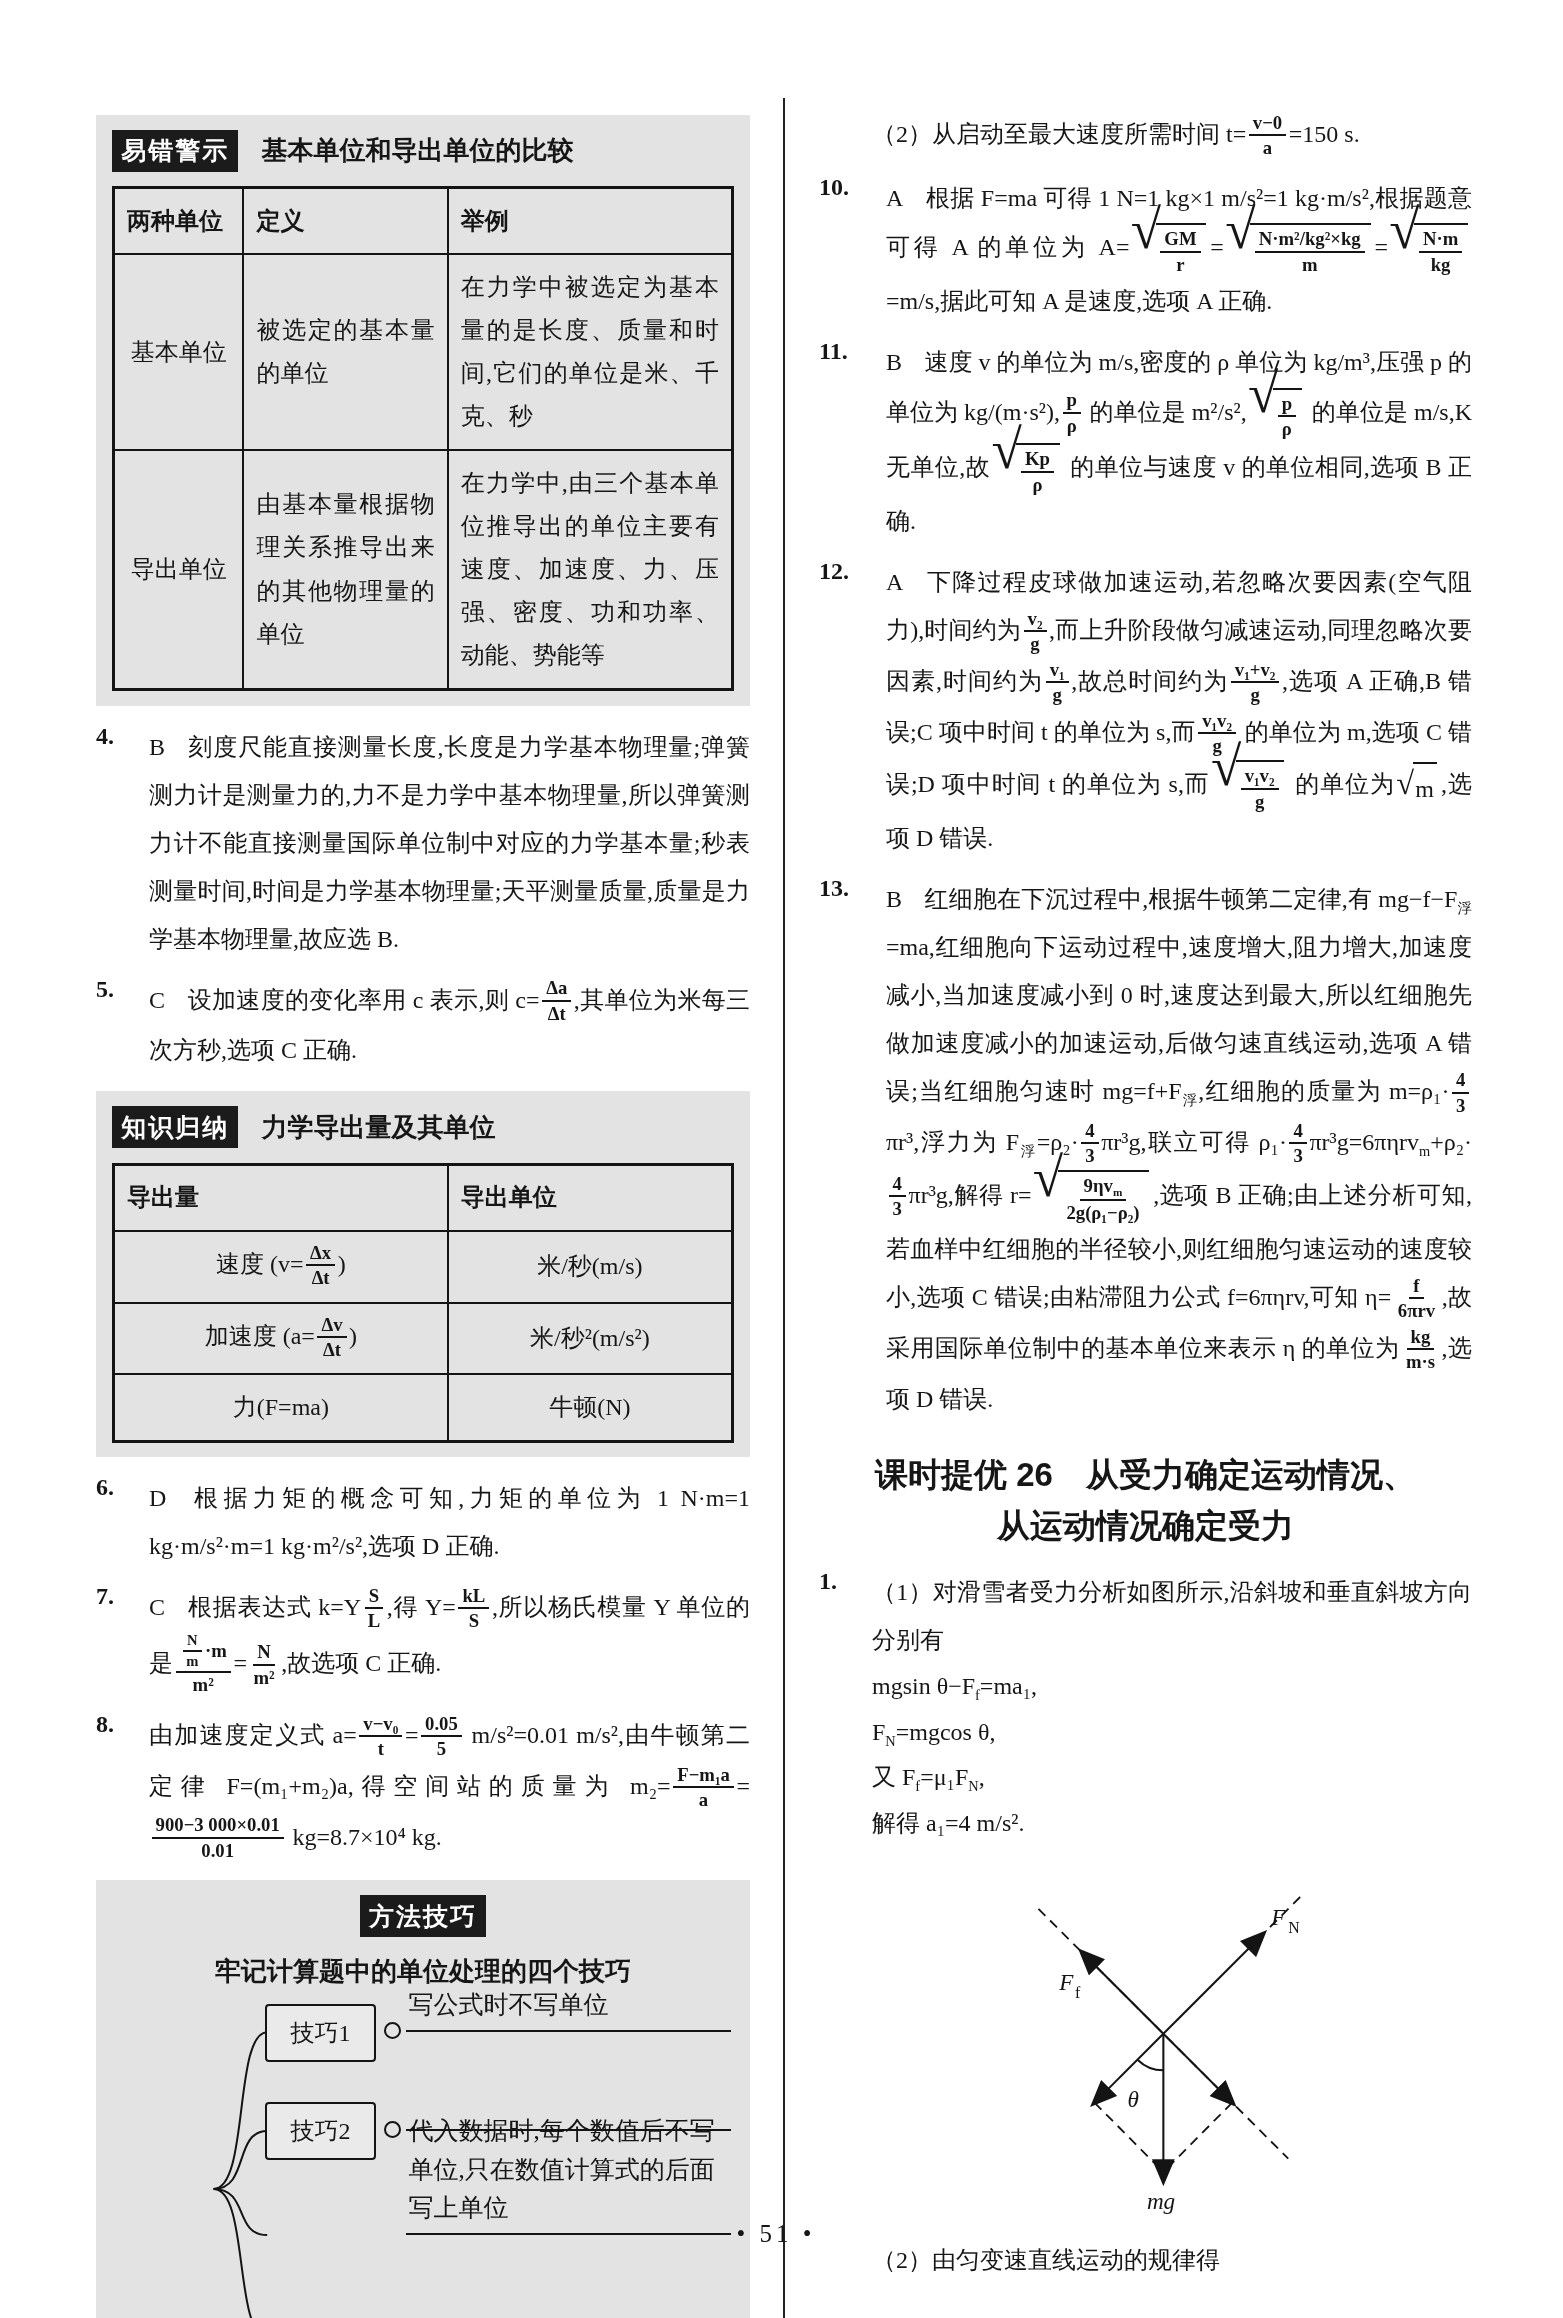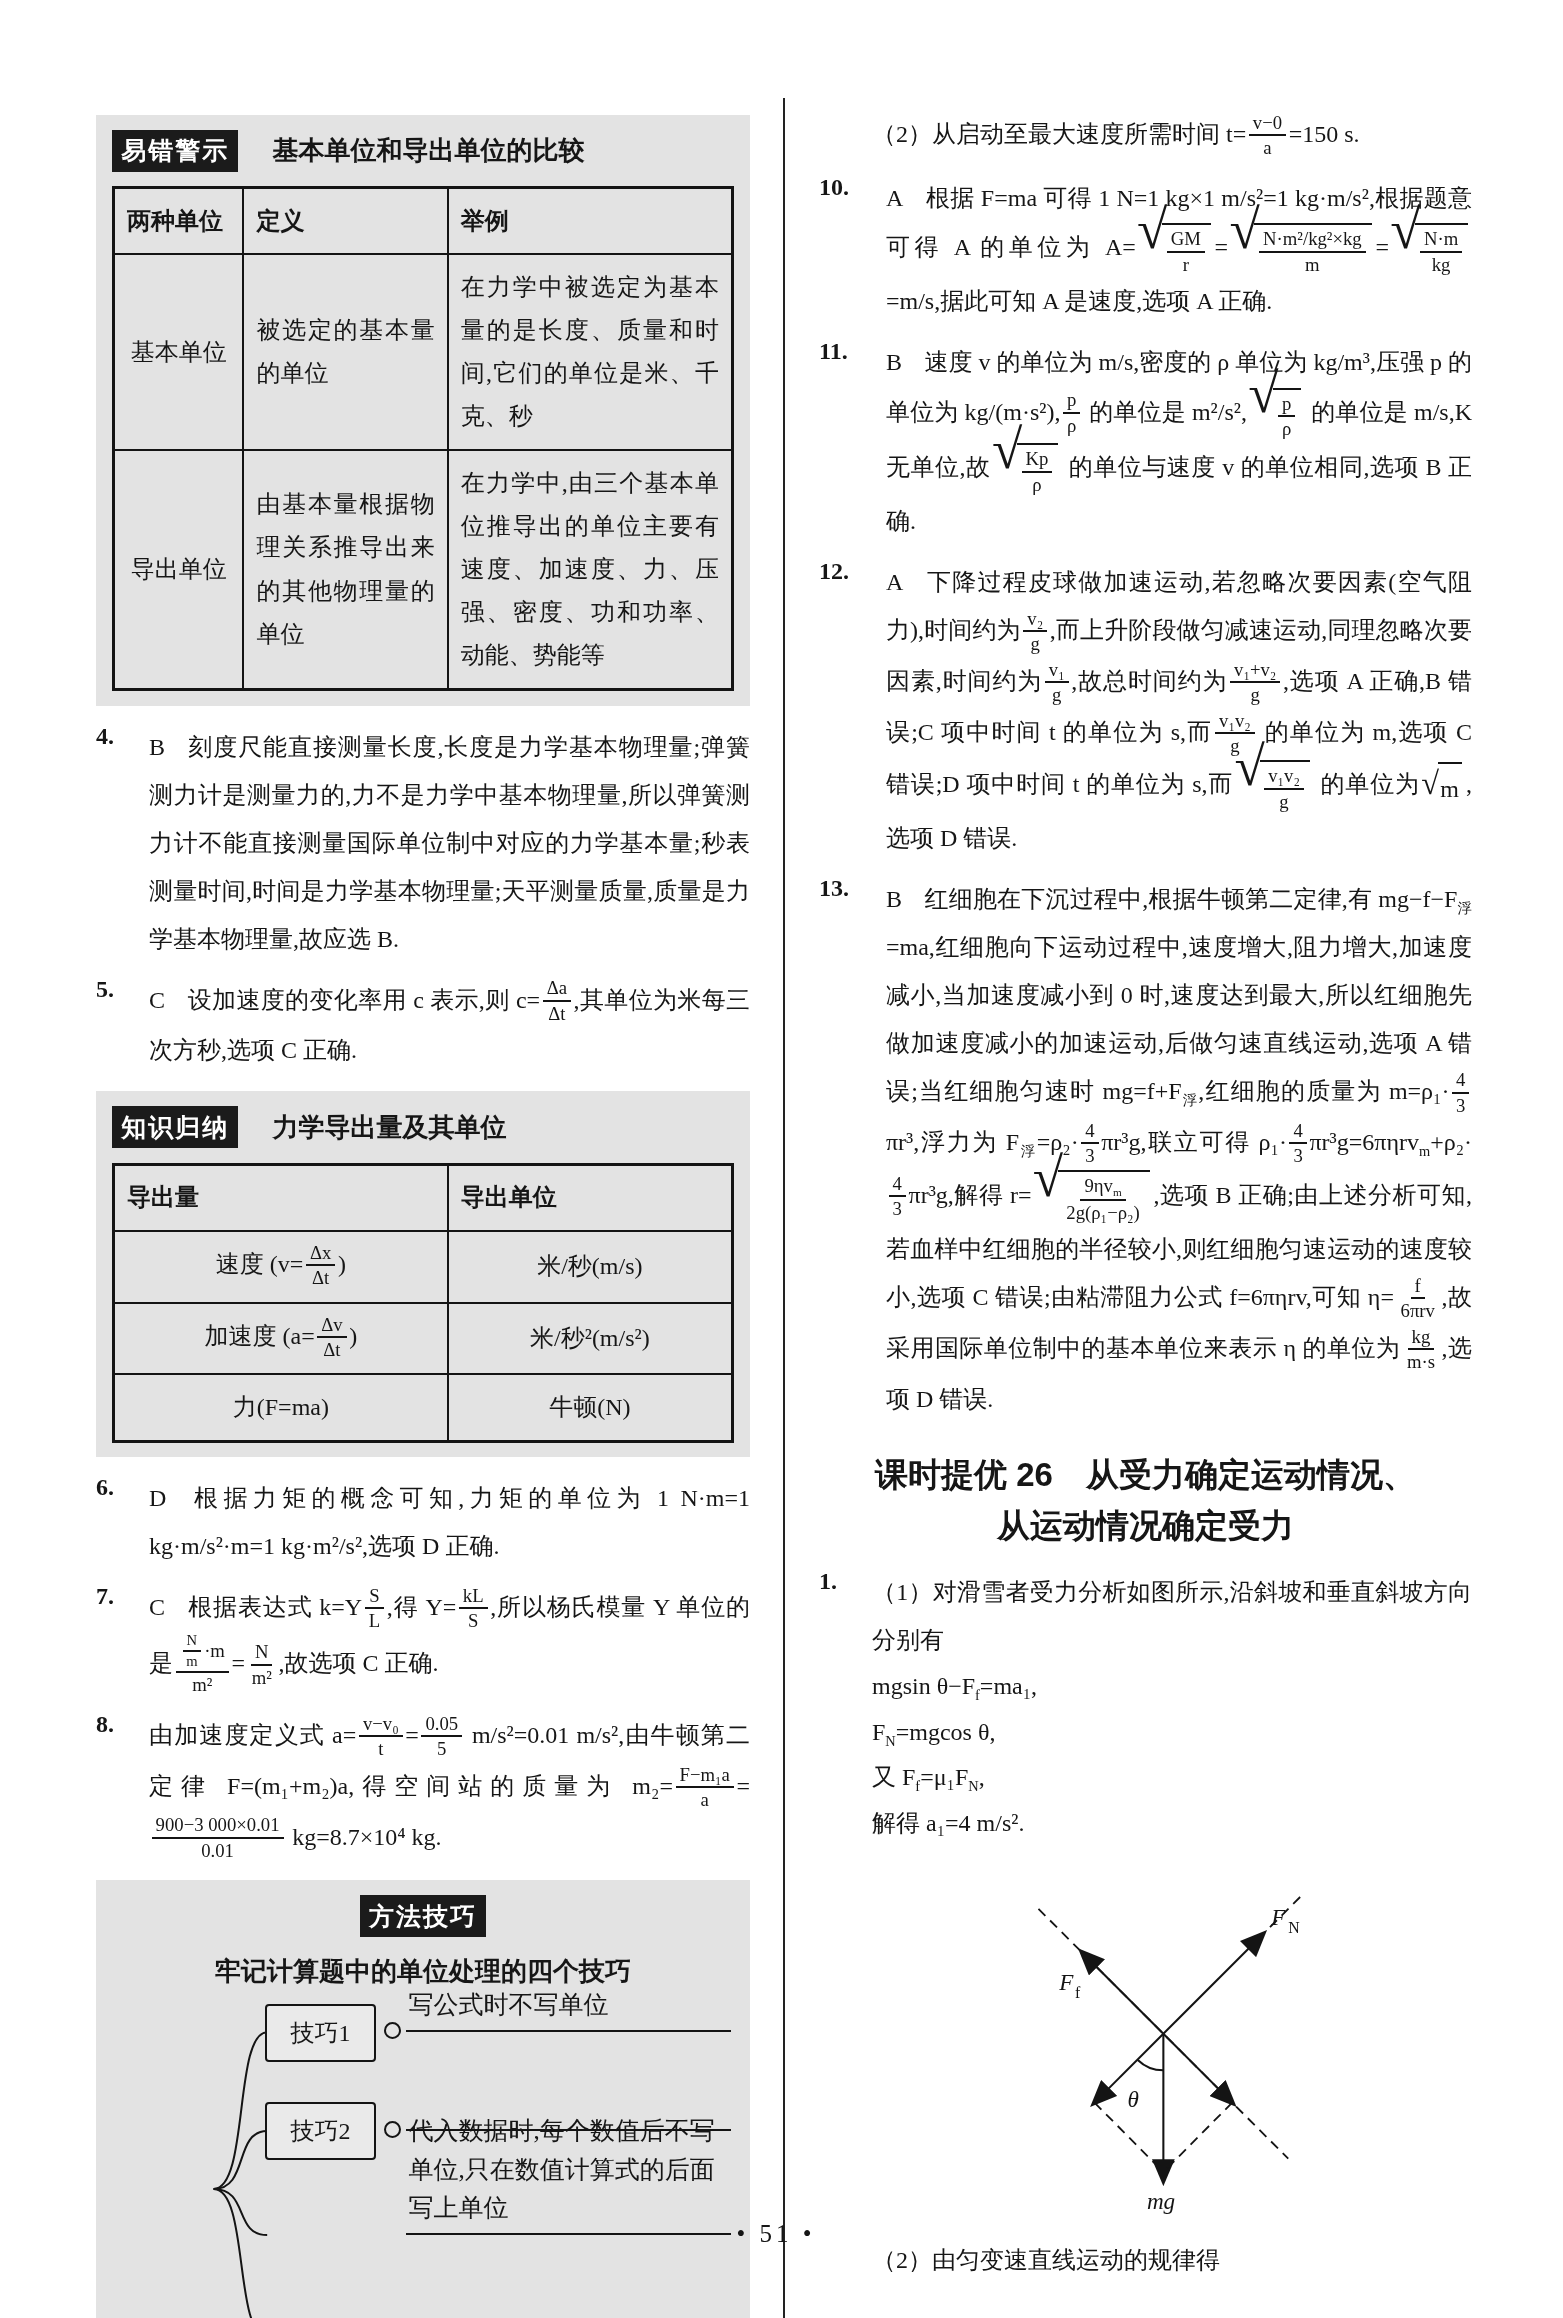--- a/index.html
+++ b/index.html
@@ -4,21 +4,21 @@
 <style>
   html,body{margin:0;padding:0;background:#fff;}
   .page{position:relative;width:1564px;height:2319px;background:#ffffff;color:#161616;
         font-family:"Liberation Serif","DejaVu Serif",serif;font-size:24px;overflow:hidden;box-sizing:border-box;}
   .cols{position:absolute;left:96px;top:98px;right:92px;display:flex;align-items:stretch;}
   .col-left{width:654px;flex:none;}
   .divider{width:2px;background:#222;margin-left:33px;flex:none;}
   .col-right{flex:1;padding-left:34px;min-width:0;}
 
   
-  .shead{display:flex;align-items:center;gap:34px;margin:0 0 14.5px 0;}
+  .shead{display:flex;align-items:center;gap:23px;margin:0 0 14.5px 0;}
   .tag{background:#1b1b1b;color:#ffffff;font-family:"Liberation Sans","DejaVu Sans",sans-serif;
        font-weight:bold;font-size:25px;padding:4.6px 9.2px;letter-spacing:2px;flex:none;}
   .stitle{font-family:"Liberation Sans","DejaVu Sans",sans-serif;font-weight:bold;font-size:26px;}
 
   
   .graypanel{background:#e3e3e3;padding:14.5px 16px;margin:17px 0;}
   .graypara{background:#e3e3e3;padding:17px 18.4px;margin:17px 0;text-align:justify;line-height:1.95;}
   .graypara .tag{float:left;margin:4px 16px 4px 0;}
 
   
@@ -32,21 +32,21 @@
   .item{display:flex;margin:13px 0;}
   .inum{font-weight:bold;min-width:49px;flex:none;padding-right:4px;}
   .inum2{min-width:63px;}
   .ibody{flex:1;text-align:justify;line-height:2.0;min-width:0;}
   .ans{margin-right:22.4px;}
   .eqline{line-height:1.9;text-align:left;}
   .cont{padding-left:53px;line-height:2.0;margin:12px 0;}
 
   
   .frac{display:inline-flex;flex-direction:column;align-items:center;vertical-align:middle;
-        font-size:0.78em;line-height:1.25;margin:0 2.6px;position:relative;top:-1.3px;}
+        font-size:0.78em;line-height:1.25;margin:0 2.6px;position:relative;top:-1.3px;font-weight:bold;}
   .fnum{border-bottom:2px solid #141414;padding:0 4px;white-space:nowrap;}
   .fden{padding:0 4px;white-space:nowrap;}
   .sqrt{display:inline-block;position:relative;vertical-align:middle;padding:1.3px 2.6px 0 17px;margin:0 1.3px;}
   .sqrt::before{content:"√";position:absolute;left:0;bottom:-2.6px;font-size:1.35em;}
   .sqrt>.sb{display:inline-block;border-top:2px solid #141414;padding:1.3px 3.3px 0 2px;}
   .sqrt.tall{padding-left:25px;}
   .sqrt.tall::before{font-size:2.3em;bottom:-8px;}
   sub{font-size:0.6em;vertical-align:-0.4em;line-height:1;}
 
   

